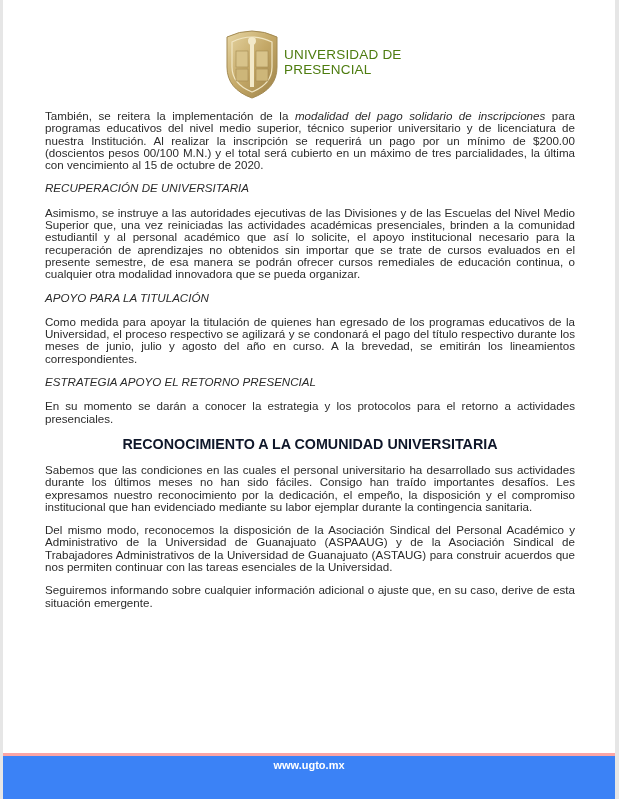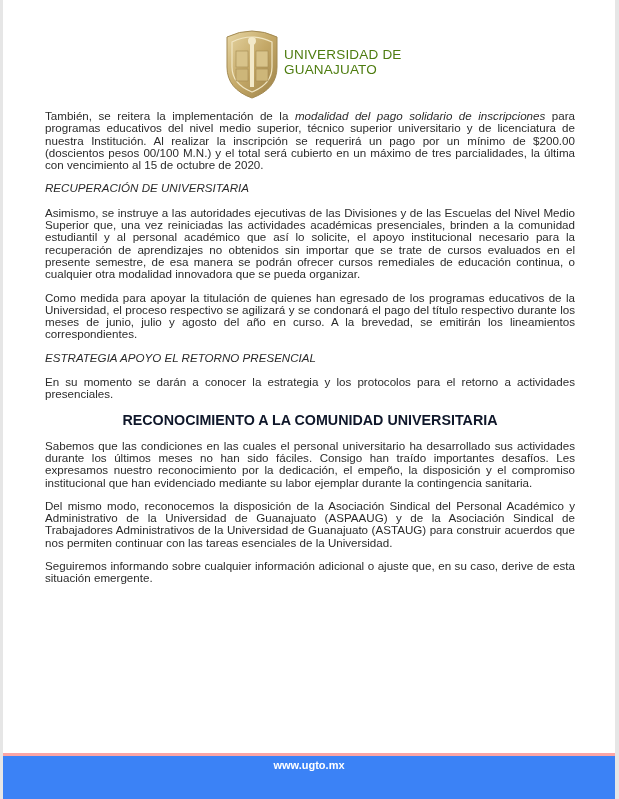--- a/index.html
+++ b/index.html
@@ -64,30 +64,31 @@
       <path d="M9 15 Q29 5 49 15 L49 40 Q49 57 29 65 Q9 57 9 40 Z" fill="none" stroke="#f1e6c3" stroke-width="1.2"></path>
       <rect x="13" y="24" width="12" height="16" fill="#d8c38a" stroke="#a38a52" stroke-width="0.6"></rect>
       <rect x="33" y="24" width="12" height="16" fill="#d8c38a" stroke="#a38a52" stroke-width="0.6"></rect>
       <rect x="13" y="42" width="12" height="12" fill="#cdb679" stroke="#a38a52" stroke-width="0.6"></rect>
       <rect x="33" y="42" width="12" height="12" fill="#cdb679" stroke="#a38a52" stroke-width="0.6"></rect>
       <rect x="27" y="16" width="4" height="44" fill="#f3e9c9"></rect>
       <circle cx="29" cy="14" r="4" fill="#f3e9c9"></circle>
     </svg>
     <div class="univ-name">
       <div>UNIVERSIDAD DE</div>
-      <div>GUANAJUATO</div>
+      <div>PRESENCIAL</div>
     </div>
   </div>
 
   <div class="content">
     <p><span>También, se reitera la implementación de la </span><em>modalidad del pago solidario de inscripciones</em><span> para programas educativos del nivel medio superior, técnico superior universitario y de licenciatura de nuestra Institución. Al realizar la inscripción se requerirá un pago por un mínimo de $200.00 (doscientos pesos 00/100 M.N.) y el total será cubierto en un máximo de tres parcialidades, la última con vencimiento al 15 de octubre de 2020.</span></p>
 
     <div class="sub">RECUPERACIÓN DE UNIVERSITARIA</div>
     <p>Asimismo, se instruye a las autoridades ejecutivas de las Divisiones y de las Escuelas del Nivel Medio Superior que, una vez reiniciadas las actividades académicas presenciales, brinden a la comunidad estudiantil y al personal académico que así lo solicite, el apoyo institucional necesario para la recuperación de aprendizajes no obtenidos sin importar que se trate de cursos evaluados en el presente semestre, de esa manera se podrán ofrecer cursos remediales de educación continua, o cualquier otra modalidad innovadora que se pueda organizar.</p>
 
+    <div class="sub">APOYO PARA LA TITULACIÓN</div>
     <p>Como medida para apoyar la titulación de quienes han egresado de los programas educativos de la Universidad, el proceso respectivo se agilizará y se condonará el pago del título respectivo durante los meses de junio, julio y agosto del año en curso. A la brevedad, se emitirán los lineamientos correspondientes.</p>
 
     <div class="sub">ESTRATEGIA APOYO EL RETORNO PRESENCIAL</div>
     <p>En su momento se darán a conocer la estrategia y los protocolos para el retorno a actividades presenciales.</p>
 
     <div class="big-title">RECONOCIMIENTO A LA COMUNIDAD UNIVERSITARIA</div>
     <p>Sabemos que las condiciones en las cuales el personal universitario ha desarrollado sus actividades durante los últimos meses no han sido fáciles. Consigo han traído importantes desafíos. Les expresamos nuestro reconocimiento por la dedicación, el empeño, la disposición y el compromiso institucional que han evidenciado mediante su labor ejemplar durante la contingencia sanitaria.</p>
     <p>Del mismo modo, reconocemos la disposición de la Asociación Sindical del Personal Académico y Administrativo de la Universidad de Guanajuato (ASPAAUG) y de la Asociación Sindical de Trabajadores Administrativos de la Universidad de Guanajuato (ASTAUG) para construir acuerdos que nos permiten continuar con las tareas esenciales de la Universidad.</p>
     <p>Seguiremos informando sobre cualquier información adicional o ajuste que, en su caso, derive de esta situación emergente.</p>
   </div>

